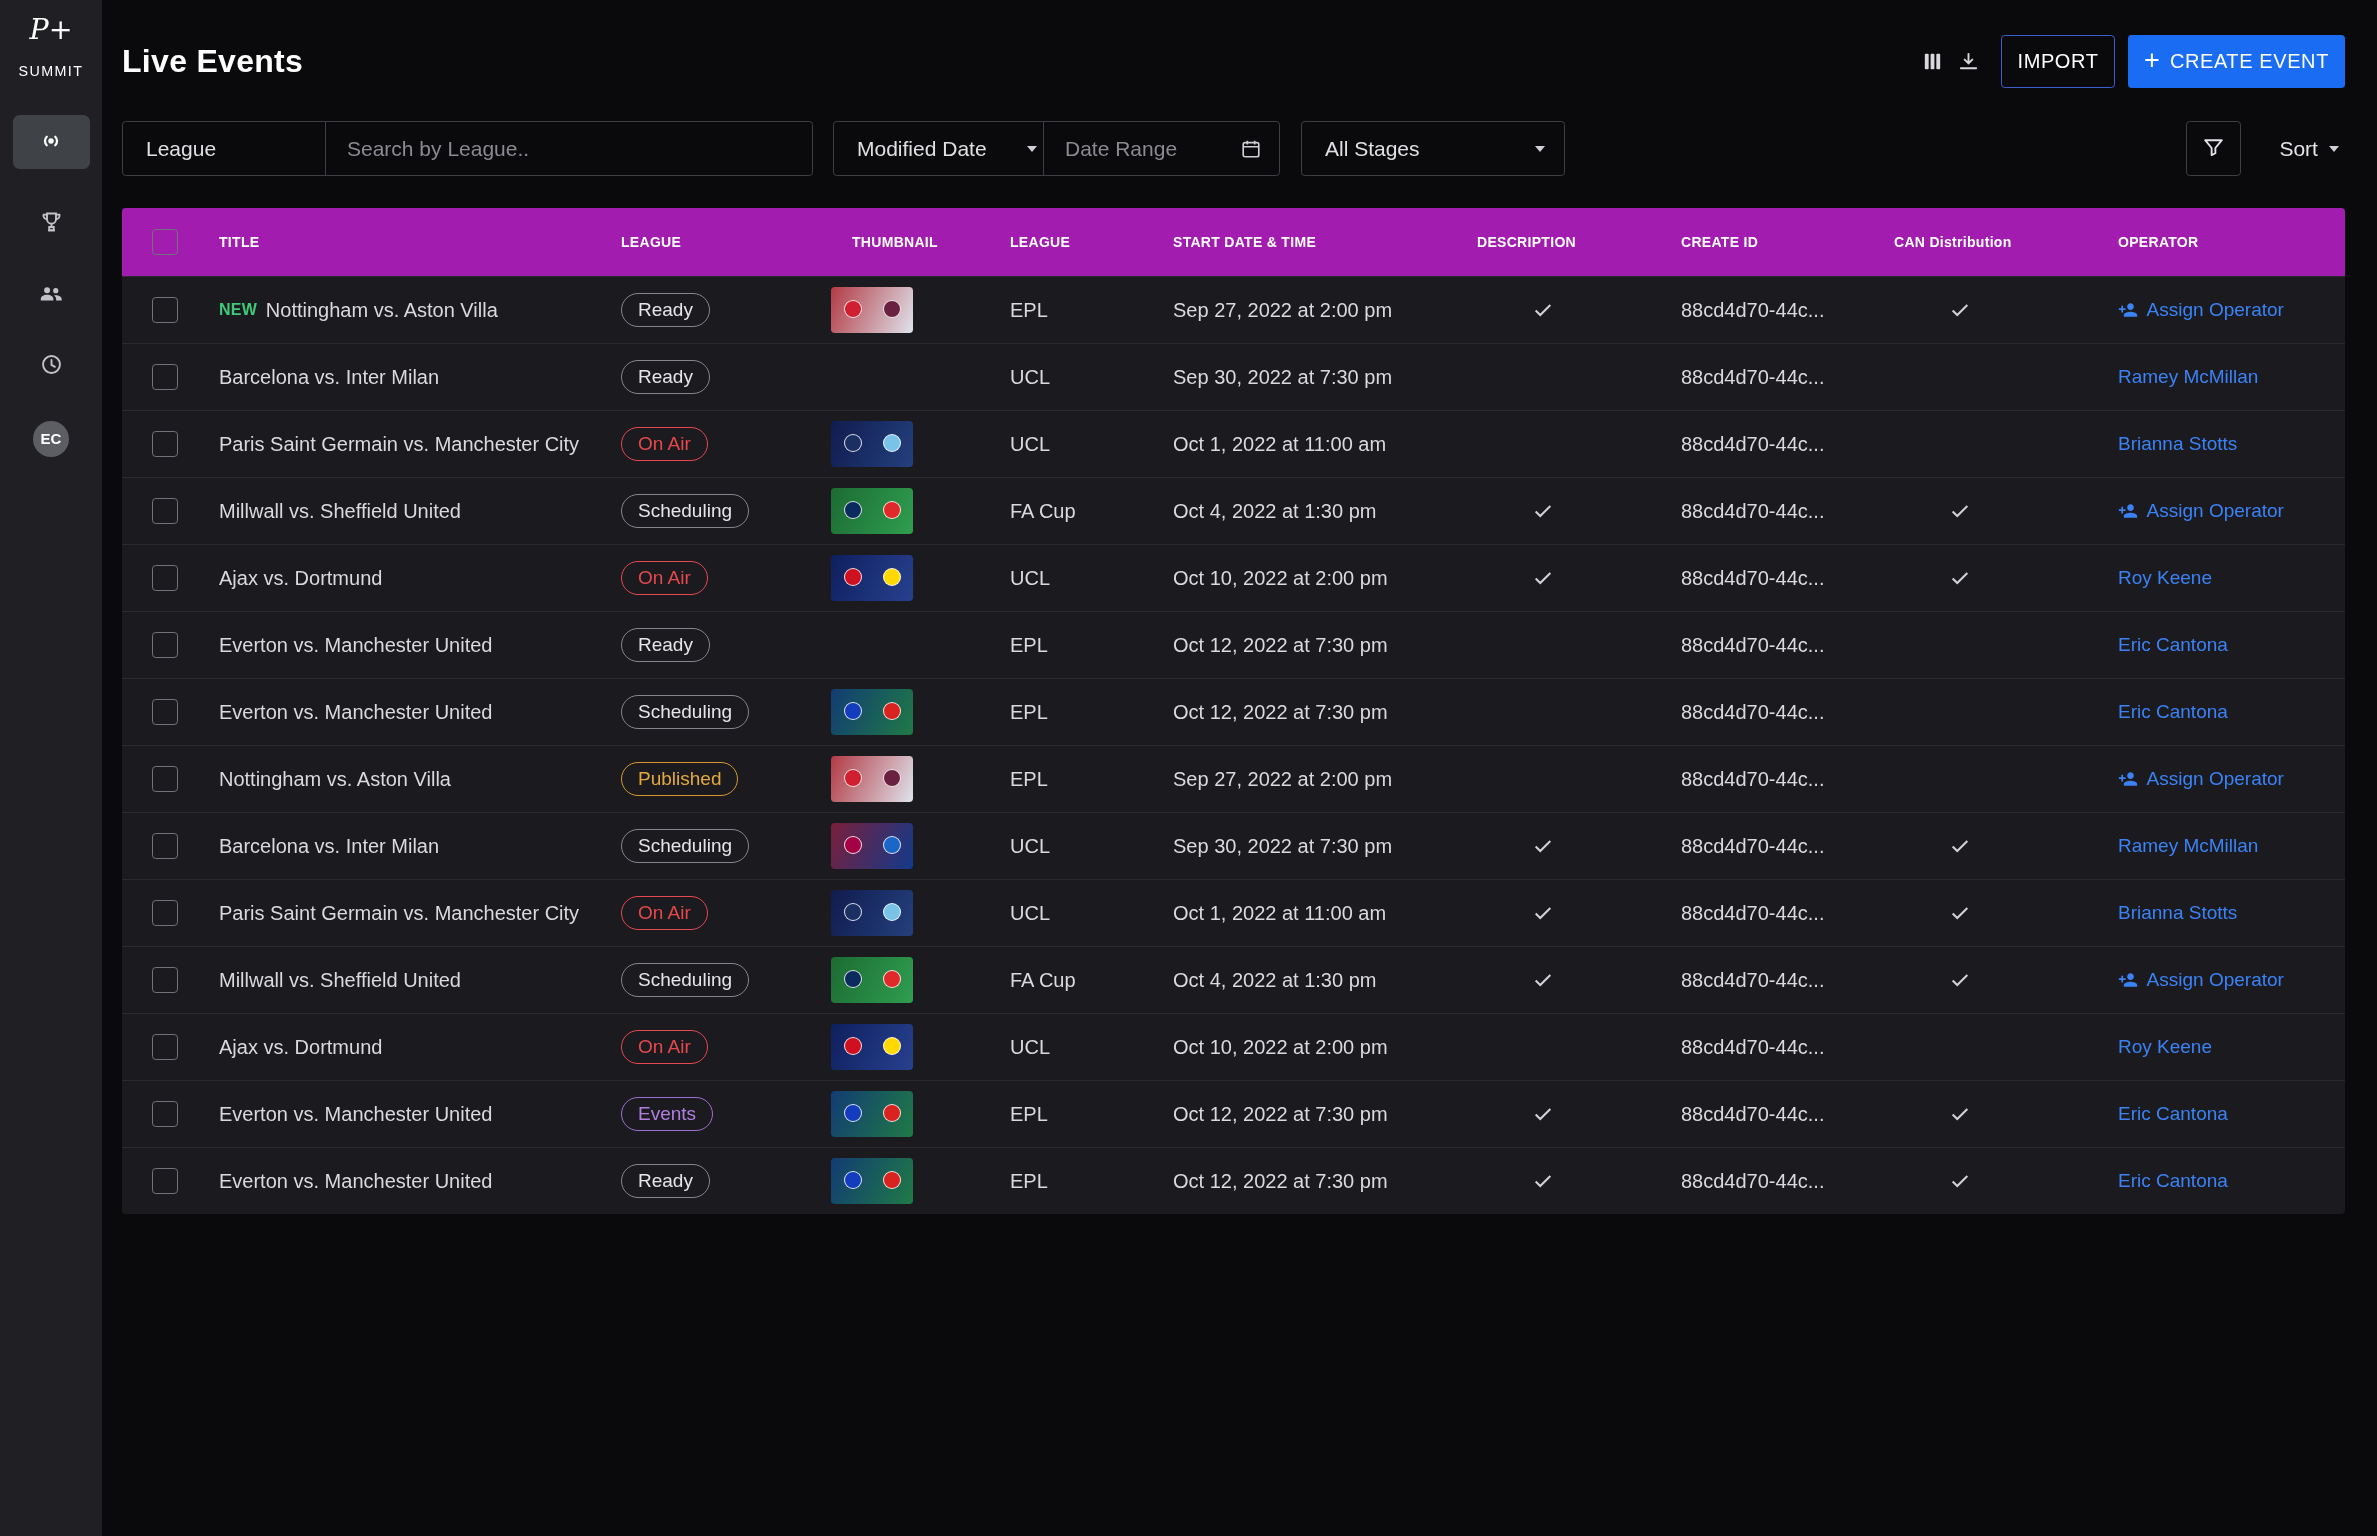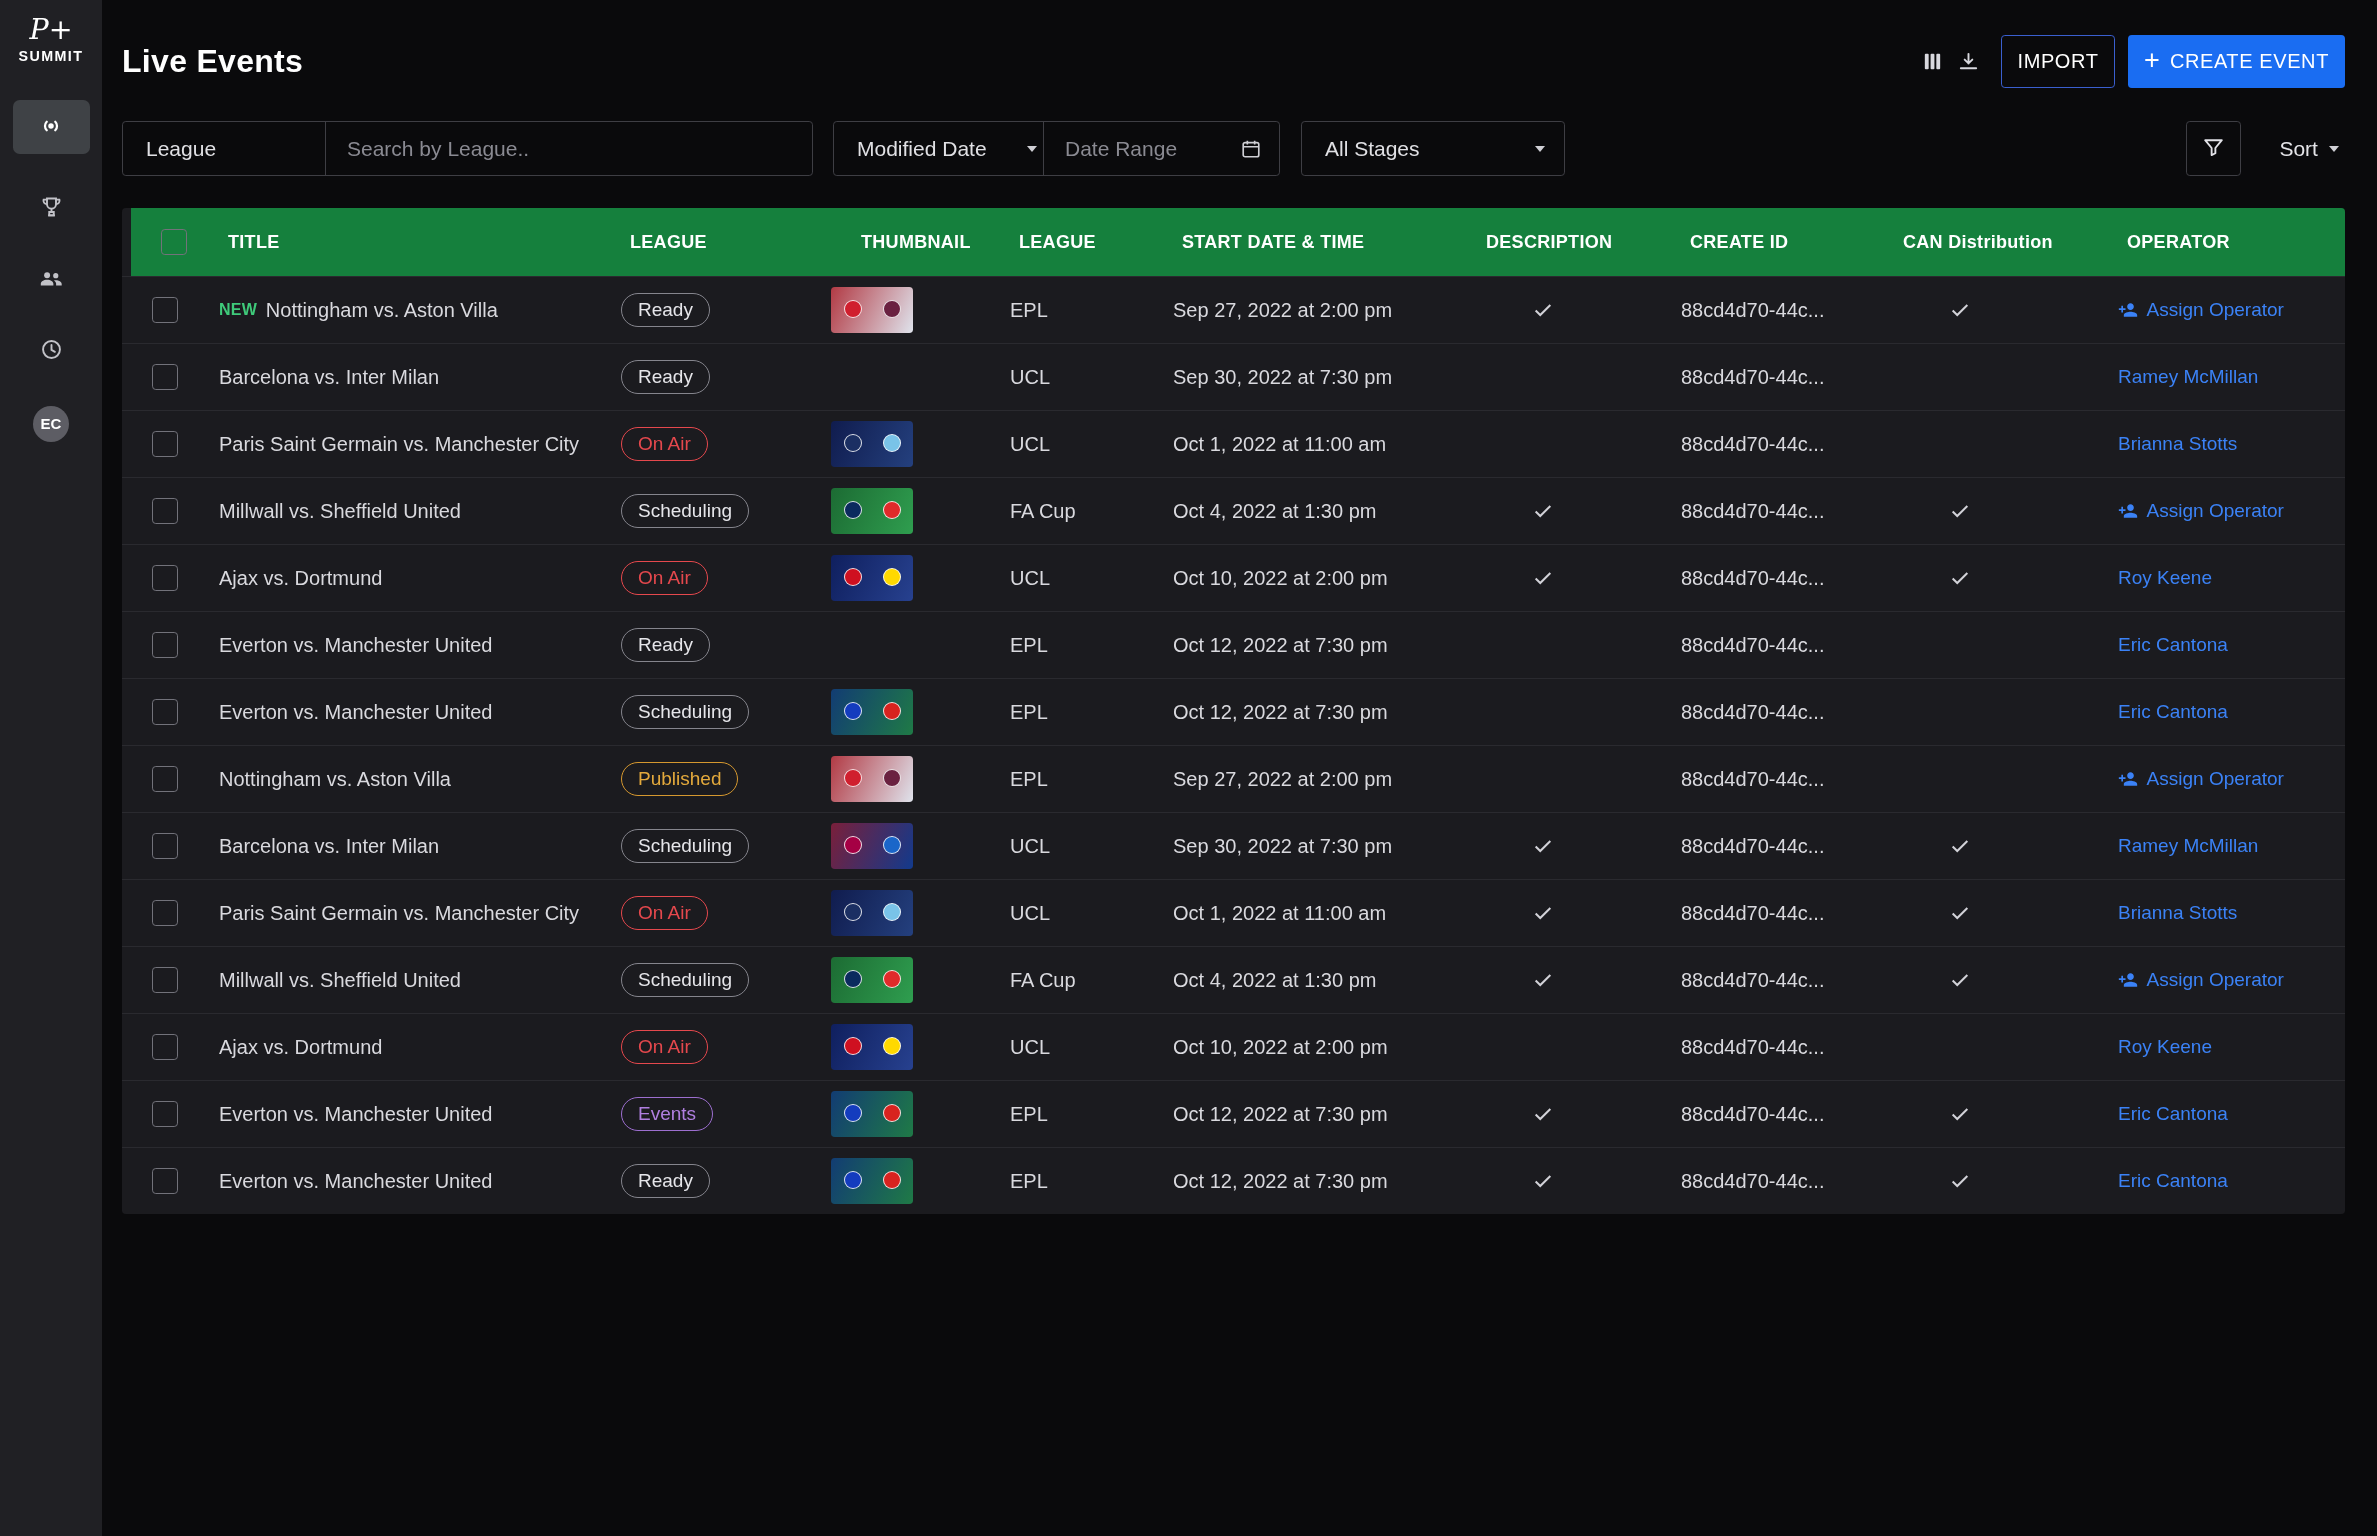--- a/index.html
+++ b/index.html
@@ -13,21 +13,21 @@
   }
   
   .sidebar {
     width: 102px; height: 100%;
     background: #202024;
     display: flex; flex-direction: column; align-items: center;
     flex-shrink: 0;
   }
   .logo { margin-top: 15px; text-align: center; color: #fff; }
   .logo .p-mark { font-family: "DejaVu Serif", serif; font-style: italic; font-size: 28.5px; line-height: 30px; }
-  .logo .summit { font-size: 14.3px; letter-spacing: 1.4px; font-weight: bold; margin-top: 3px; }
+  .logo .summit { font-size: 14.3px; letter-spacing: 1.4px; font-weight: normal; margin-top: 18px; }
   .nav { margin-top: 36px; display: flex; flex-direction: column; align-items: center; gap: 40px; width: 100%; }
   .nav-item { color: #c2c2c8; display:flex; align-items:center; justify-content:center; cursor: pointer; }
   .nav-item.active {
     width: 77px; height: 54px; border-radius: 6.7px;
     background: #3f4246; color: #ffffff;
   }
   .avatar {
     width: 36px; height: 36px; border-radius: 50%;
     background: #5d5d64; color: #fff; font-size: 15px; font-weight: bold;
     display: flex; align-items: center; justify-content: center;
@@ -67,21 +67,21 @@
   .filters-right { margin-left: auto; display: flex; align-items: center; gap: 38px; }
   .filter-btn { width: 55px; height: 55px; border: 1px solid #3e3e44; border-radius: 3.8px; background: transparent; display:flex; align-items:center; justify-content:center; cursor:pointer; }
   .sort { display: flex; align-items: center; gap: 11.4px; font-size: 21px; color: #e4e4e8; cursor: pointer; padding-right: 5.7px; }
   
   .table { margin-top: 32px; background: #1b1b1f; border-radius: 3.8px; overflow: hidden; }
   .trow, .thead {
     display: grid;
     grid-template-columns: 97px 402px 199px 190px 163px 304px 204px 213px 224px 1fr;
     align-items: center;
   }
-  .thead { height: 68px; background: #15803d; font-size: 18px; font-weight: bold; color: #ffffff; letter-spacing: 0.3px; margin-left: 9px; }
+  .thead { height: 68px; background: #a21caf; font-size: 14px; font-weight: bold; color: #ffffff; letter-spacing: 0.3px; }
   .trow { height: 67px; border-top: 1px solid #2a2a2f; font-size: 20px; color: #d9d9de; }
   .cell { display: flex; align-items: center; overflow: hidden; white-space: nowrap; }
   .c-check { padding-left: 30px; }
   .checkbox {
     width: 26px; height: 26px; border: 1.9px solid #72727a; border-radius: 3.8px;
     background: transparent; display: inline-block; cursor: pointer; flex-shrink: 0;
   }
   .c-thumbhead { padding-left: 32px; }
   .c-thumb { padding-left: 11.4px; }
   .c-desc, .c-can { padding-left: 55px; }

